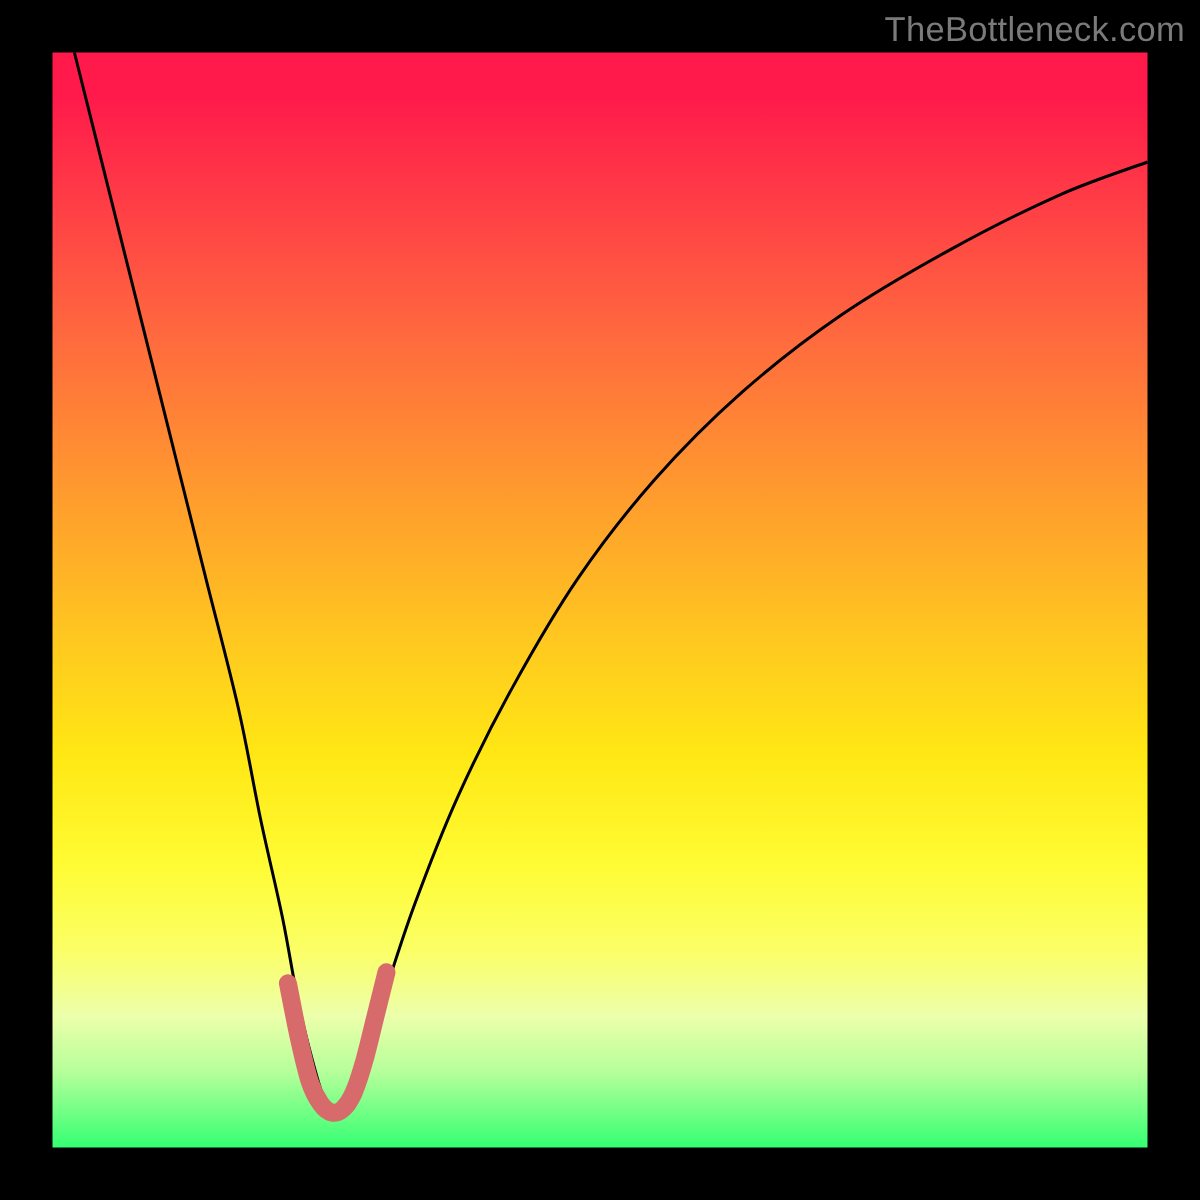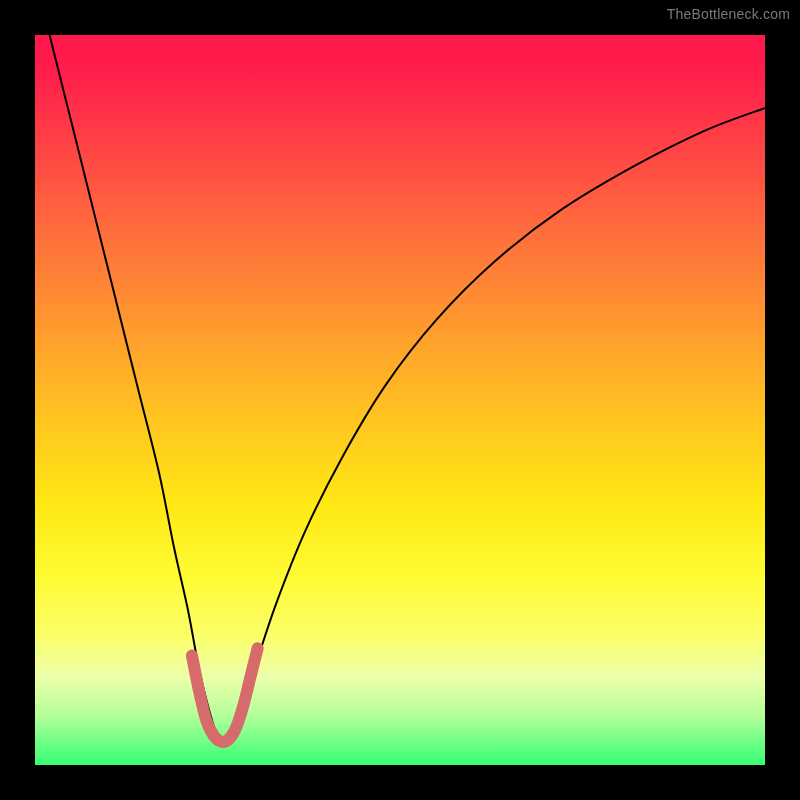--- a/index.html
+++ b/index.html
@@ -39,21 +39,21 @@
       #ecffab 88%,
       #b7ff9a 93%,
       #35ff73 100%
     );
   }
   .watermark {
     position: absolute;
     top: 6px;
     right: 10px;
     color: #7a7a7a;
-    font-size: 14px;
+    font-size: 23px;
     font-weight: 500;
     letter-spacing: 0.2px;
     user-select: none;
   }
   svg.curve {
     position: absolute;
     left: 0;
     top: 0;
     width: 730px;
     height: 730px;

